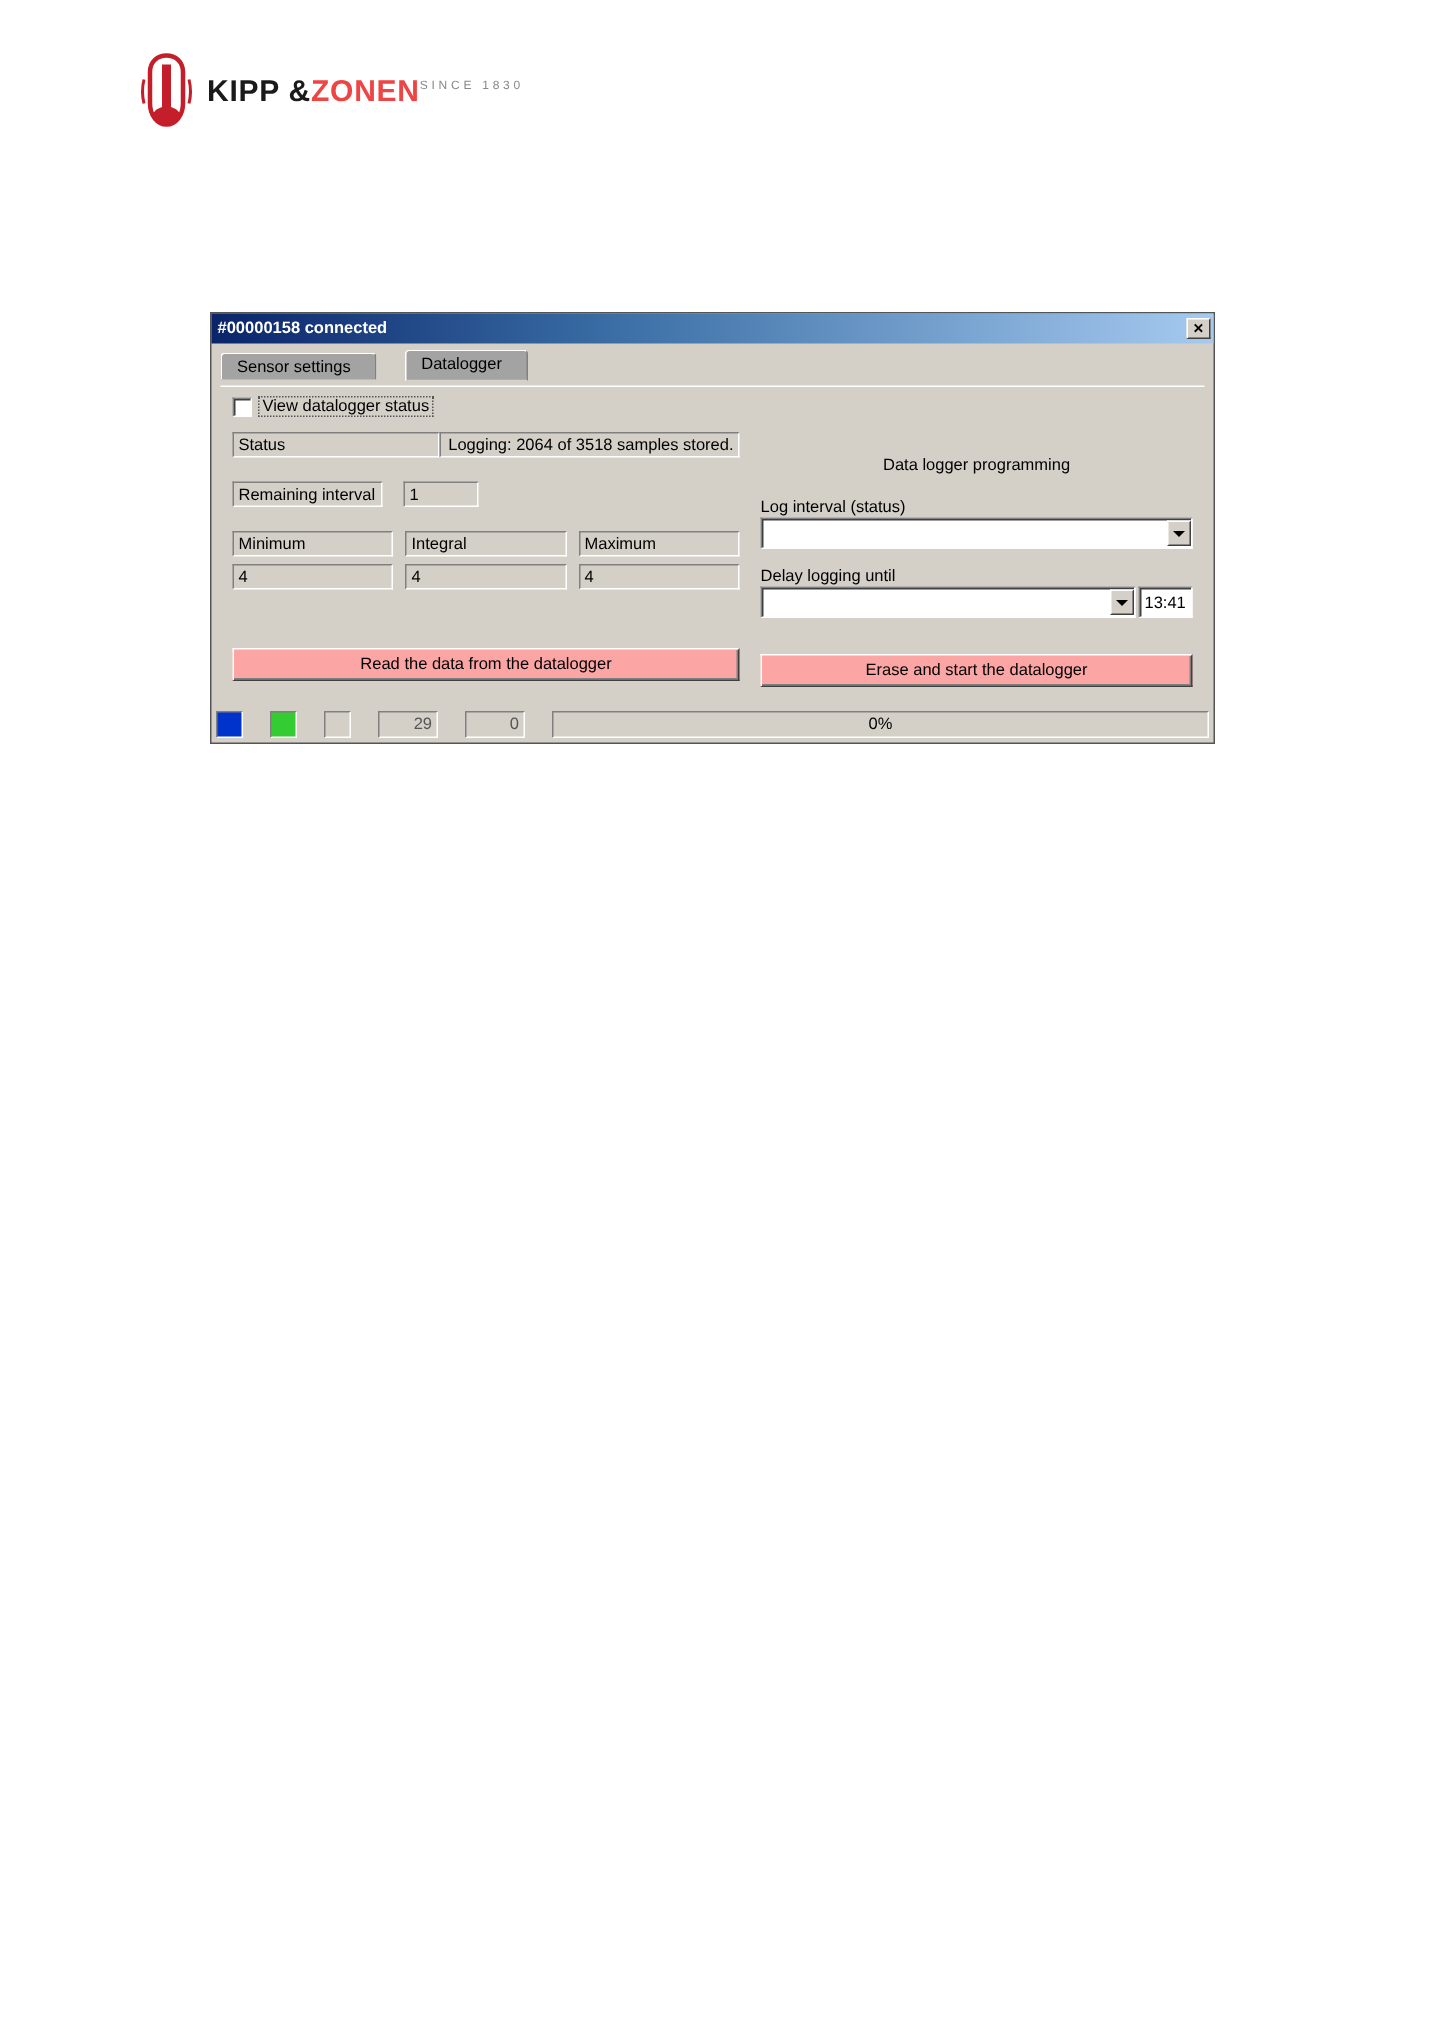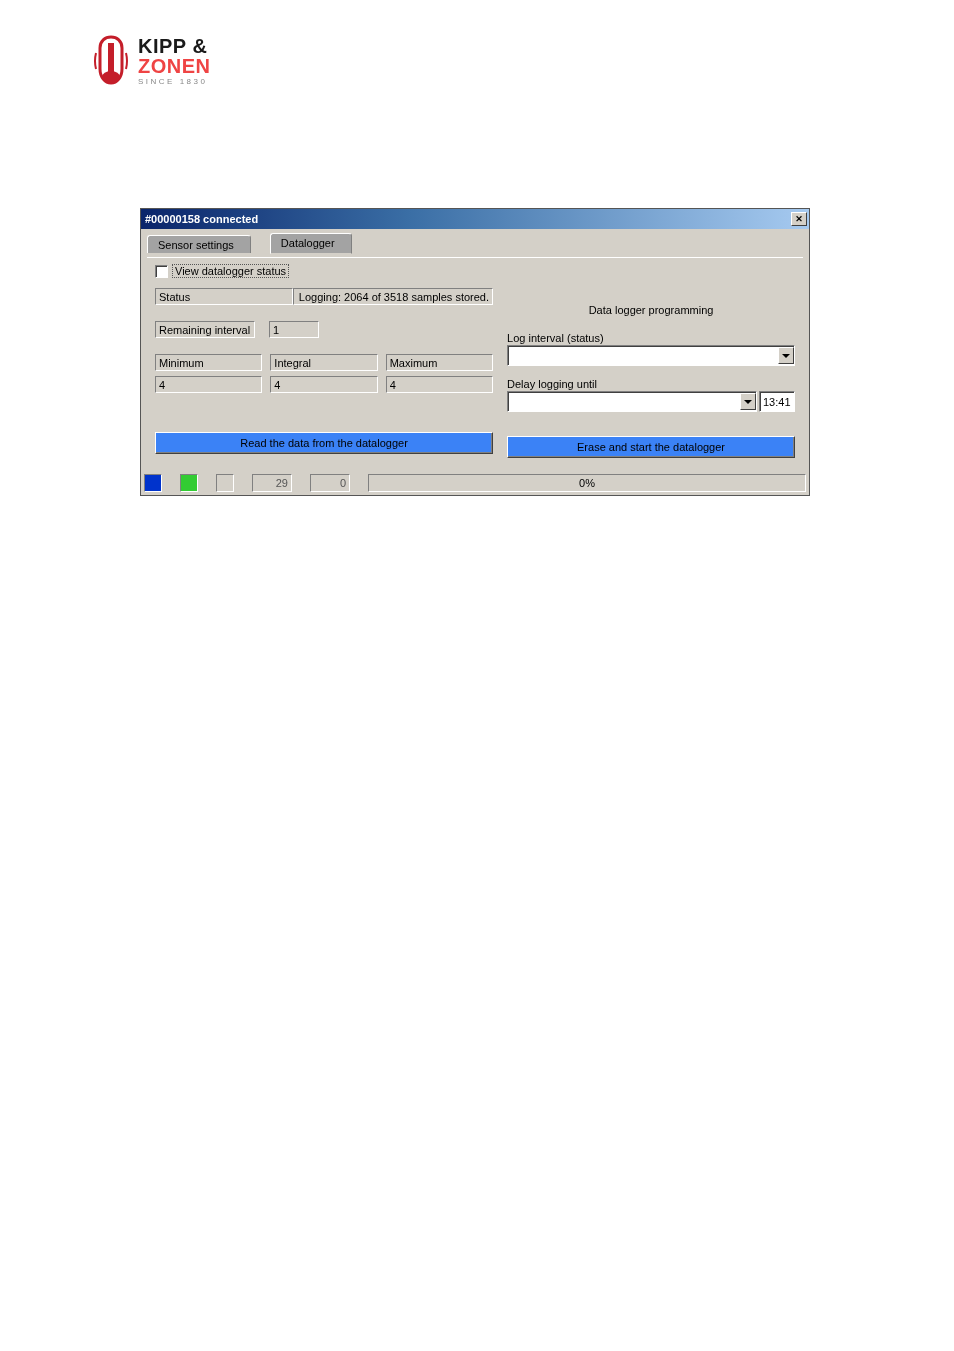--- a/index.html
+++ b/index.html
@@ -18,21 +18,21 @@
       display: flex;
       align-items: center;
       gap: 6px;
     }
     .logo-mark {
       width: 42px;
       height: 52px;
       position: relative;
     }
     .logo-mark svg { width: 100%; height: 100%; }
-    .logo-text { display: flex; flex-direction: column; line-height: 1; }
+    .logo-text { display: flex; flex-direction: row; line-height: 1; }
     .logo-line1 { font-weight: 900; font-size: 20px; color: #1a1a1a; letter-spacing: 0.5px; }
     .logo-line2 { font-weight: 900; font-size: 20px; color: #ef4444; letter-spacing: 0.5px; }
     .logo-line3 { font-size: 8px; color: #888; letter-spacing: 2.5px; margin-top: 2px; }
 
     .window {
       position: absolute;
       top: 208px;
       left: 140px;
       width: 670px;
       border: 1px solid #555;
@@ -161,21 +161,21 @@
     }
     .remaining-label { width: 100px; }
     .remaining-value { width: 50px; }
 
     .mim-row { display: flex; gap: 8px; margin-bottom: 3px; }
     .mim-col { flex: 1; }
     .mim-label { margin-bottom: 2px; }
     .mim-value { }
 
     .button {
-      background: #3b82f6;
+      background: #fca5a5;
       border: 1px solid #fff;
       border-right-color: #404040;
       border-bottom-color: #404040;
       box-shadow: inset -1px -1px 0 #808080;
       padding: 4px 8px;
       text-align: center;
       cursor: pointer;
       font-size: 11px;
       font-family: inherit;
       margin-top: 36px;

